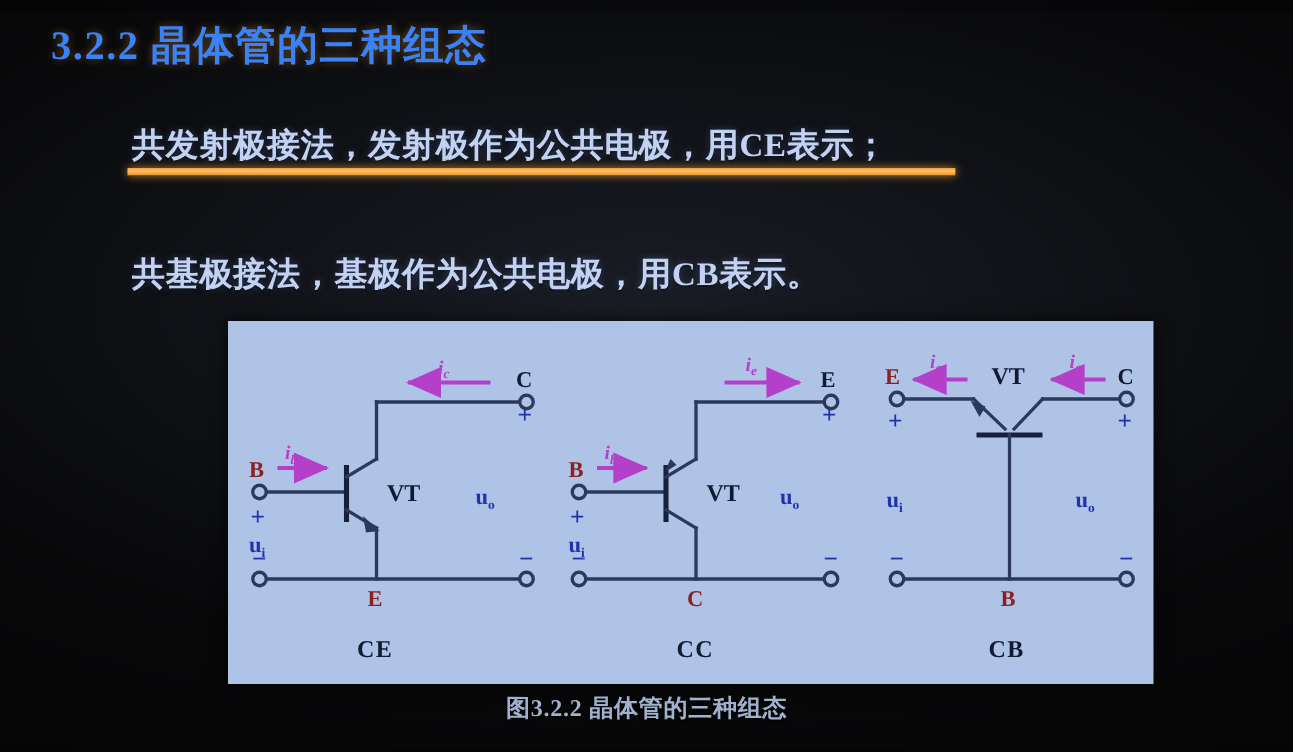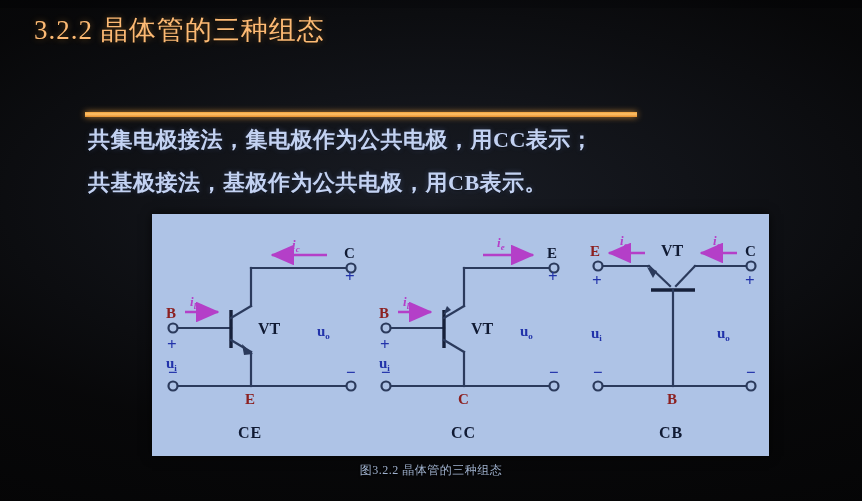--- a/index.html
+++ b/index.html
@@ -30,22 +30,22 @@
     pointer-events: none;
     z-index: 2;
   }
 
   
   #title {
     position: absolute;
     left: 34px;
     top: 12px;
     font-size: 27px;
-    font-weight: normal;
-    color: #fdba74;
+    font-weight: bold;
+    color: #3b82f6;
     letter-spacing: 1px;
     text-shadow: 0 0 6px rgba(220,150,60,0.45), 0 1px 2px rgba(0,0,0,0.9);
     white-space: nowrap;
     z-index: 3;
   }
 
   
   .bodyline {
     position: absolute;
     font-size: 22px;
@@ -86,22 +86,22 @@
     position: absolute;
     inset: 0;
   }
 
   #caption {
     position: absolute;
     left: 0;
     right: 0;
     top: 462px;
     text-align: center;
-    font-size: 12px;
-    font-weight: normal;
+    font-size: 16px;
+    font-weight: bold;
     color: #9fb1cd;
     letter-spacing: 0.5px;
     text-shadow: 0 1px 2px rgba(0,0,0,0.9);
     z-index: 3;
   }
 
   
   .band {
     position: absolute;
     left: 0; right: 0;
@@ -112,22 +112,22 @@
 </style>
 </head>
 <body>
 
 <div id="slide">
 
   <div class="band" style="top:0;height:8px;"></div>
 
   <div id="title">3.2.2 晶体管的三种组态</div>
 
+  <div class="bodyline" id="line1">共发射极接法，发射极作为公共电极，用CE表示；</div>
   <div id="underline"></div>
-  <div class="bodyline" id="line2">共集电极接法，集电极作为公共电极，用CC表示；</div>
   <div class="bodyline" id="line3">共基极接法，基极作为公共电极，用CB表示。</div>
 
   <div id="panel">
     <div class="svgwrap">
       <svg viewBox="0 0 617 242" width="617" height="242" xmlns="http://www.w3.org/2000/svg">
         <defs>
           <marker id="arrowMag" markerWidth="9" markerHeight="8" refX="8.5" refY="4" orient="auto">
             <path d="M0,0 L9,4 L0,8 z" fill="#b43fc8"></path>
           </marker>
           <marker id="arrowMagL" markerWidth="9" markerHeight="8" refX="8.5" refY="4" orient="auto">

